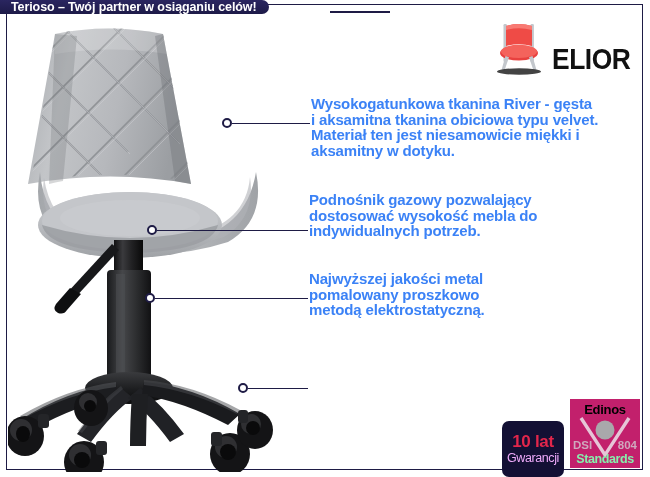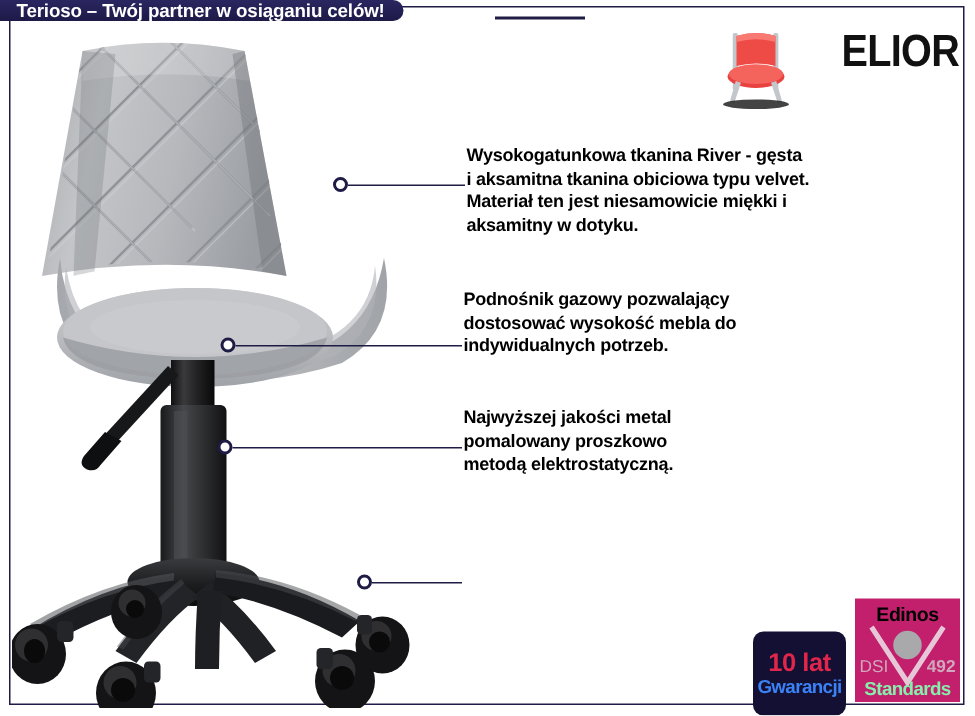--- a/index.html
+++ b/index.html
@@ -56,28 +56,27 @@
     left: 330px;
     top: 11px;
     width: 60px;
     height: 1.5px;
     background: #1e1b45;
     z-index: 5;
   }
   
   .logo {
     position: absolute;
-    left: 477px;
+    left: 492px;
     top: 18px;
     width: 150px;
     height: 58px;
     display: flex;
-    align-items: flex-start;
+    align-items: flex-end;
     z-index: 4;
-    gap: 24px;
   }
   .logo-chair {
     position: relative;
     width: 54px;
     height: 56px;
     flex: 0 0 auto;
   }
   .logo-text {
     font-size: 30px;
     font-weight: bold;
@@ -93,22 +92,22 @@
     position: absolute;
     left: 8px;
     top: 22px;
     width: 290px;
     height: 450px;
     z-index: 1;
   }
   
   .callout-text {
     position: absolute;
-    color: #000000;
-    font-size: 12px;
+    color: #3b82f6;
+    font-size: 15px;
     font-weight: bold;
     line-height: 15.6px;
     letter-spacing: -0.15px;
     white-space: pre-line;
     z-index: 3;
   }
   .c1 { left: 311px; top: 96px;  width: 320px; }
   .c2 { left: 309px; top: 192px; width: 320px; }
   .c3 { left: 309px; top: 271px; width: 320px; }
   .c4 { left: 309px; top: 362px; width: 320px; }
@@ -146,23 +145,23 @@
     overflow: hidden;
   }
   .badge-warranty .yrs {
     color: #e2264b;
     font-size: 17px;
     font-weight: bold;
     line-height: 18px;
     letter-spacing: -0.3px;
   }
   .badge-warranty .gw {
-    color: #3b82f6;
+    color: #f0abfc;
     font-size: 12.5px;
-    font-weight: bold;
+    font-weight: normal;
     line-height: 14px;
     letter-spacing: -0.4px;
   }
   .badge-edinos {
     position: absolute;
     left: 570px;
     top: 399px;
     width: 70px;
     height: 69px;
     background: #c2206c;
@@ -185,21 +184,21 @@
     color: #86efac;
     font-size: 12.5px;
     font-weight: bold;
     letter-spacing: -0.4px;
   }
   .badge-edinos .dsi {
     position: absolute;
     left: 3px; bottom: 17px;
     color: #cfa8bd;
     font-size: 11.5px;
-    font-weight: normal;
+    font-weight: bold;
   }
   .badge-edinos .num {
     position: absolute;
     right: 3px; bottom: 17px;
     color: #cfa8bd;
     font-size: 11.5px;
     font-weight: bold;
   }
 </style>
 </head>
@@ -402,17 +401,17 @@
     <span class="gw">Gwarancji</span>
   </div>
 
   <div class="badge-edinos">
     <span class="ed">Edinos</span>
     <svg viewBox="0 0 70 69" width="70" height="69" style="position:absolute;left:0;top:0;" aria-hidden="true">
       <path d="M11 19 L35 56 L59 19" fill="none" stroke="#e6c6d7" stroke-width="3.4"></path>
       <circle cx="35" cy="31" r="9.5" fill="#a9a8ab"></circle>
     </svg>
     <span class="dsi">DSI</span>
-    <span class="num">492</span>
+    <span class="num">804</span>
     <span class="std">Standards</span>
   </div>
 
 </div>
 
 </body></html>

